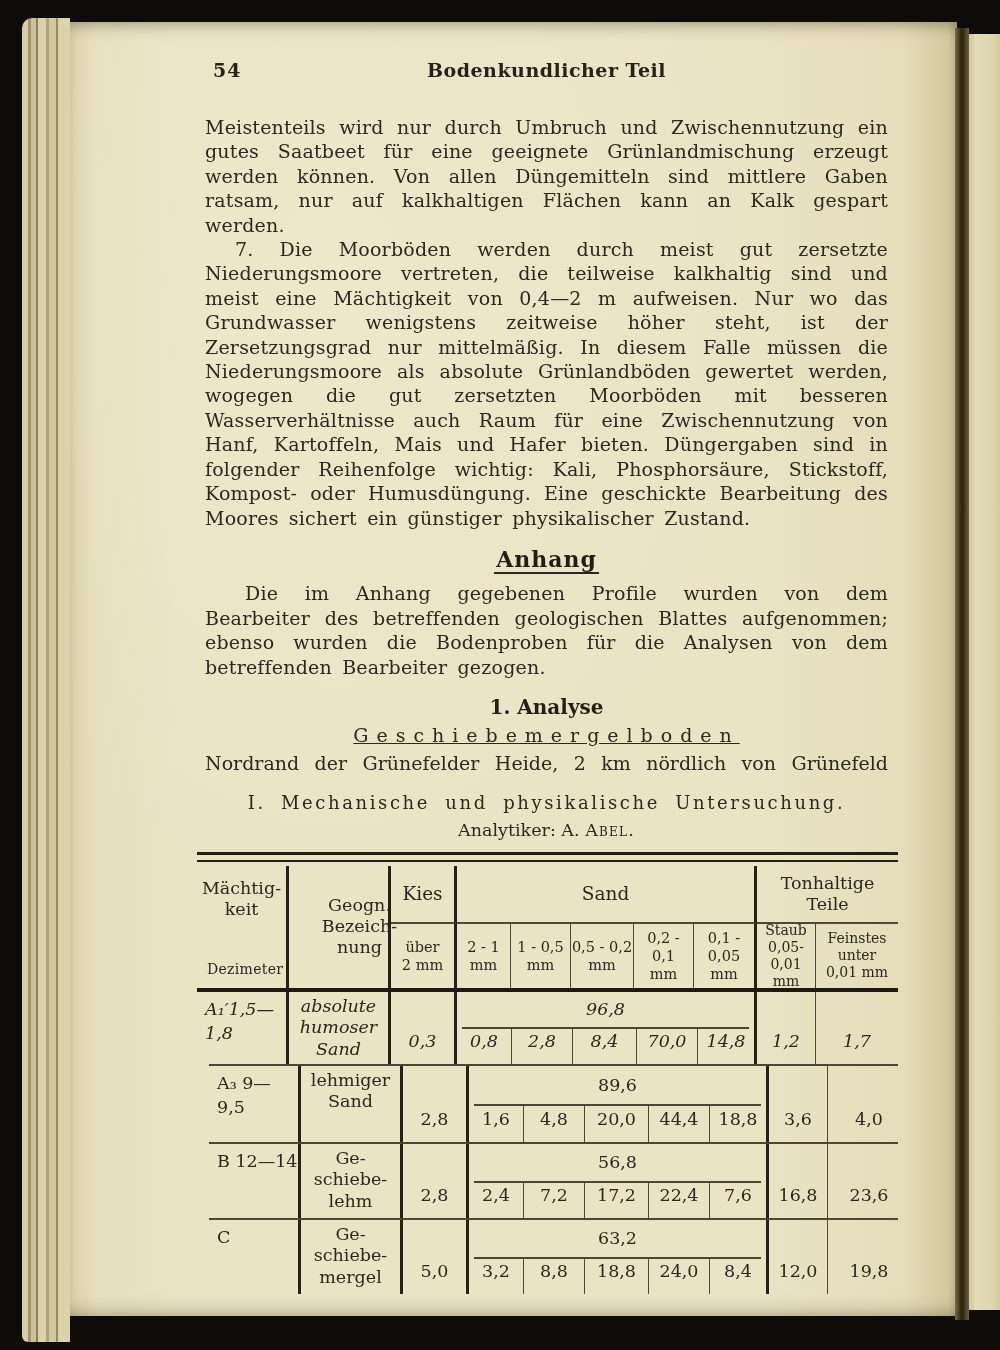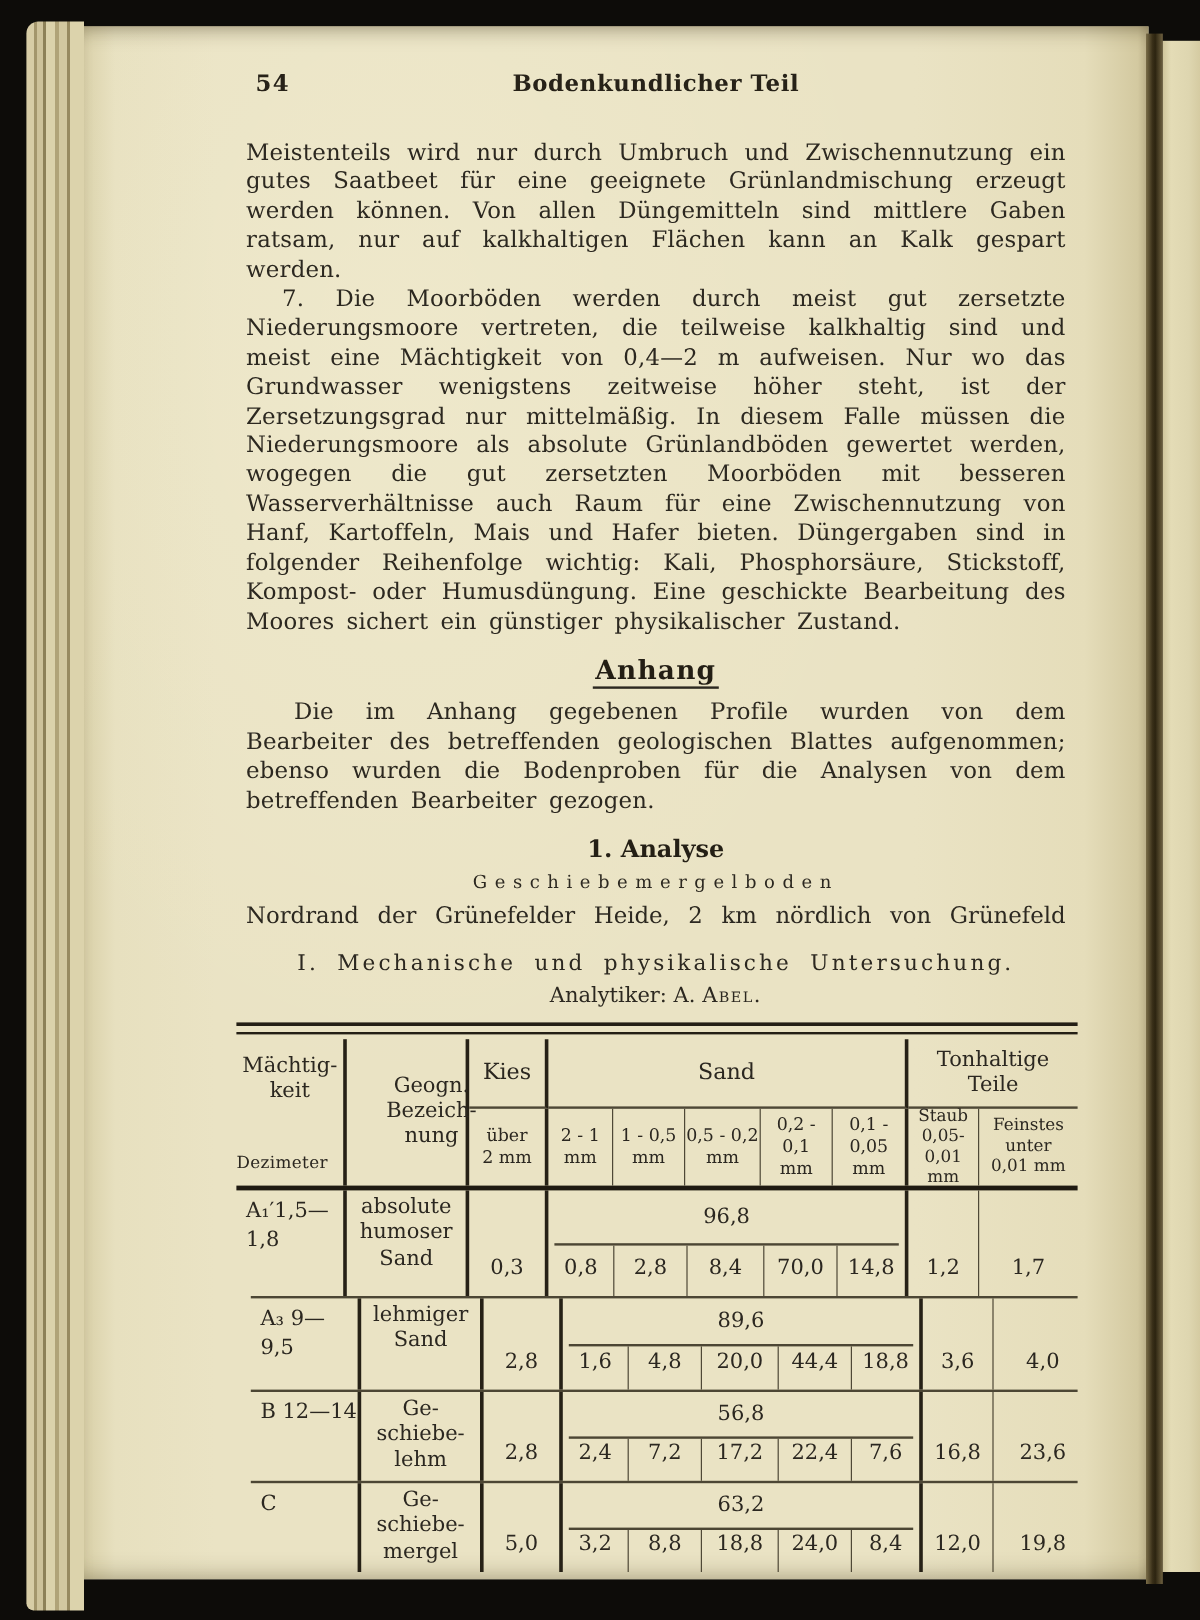--- a/index.html
+++ b/index.html
@@ -47,21 +47,21 @@
   }
   .p-intro{margin-top:29px;}
   .indent{text-indent:30px;}
   .indent2{text-indent:40px;}
   .h-anhang-wrap{text-align:center;margin-top:17px;margin-bottom:7px;}
   .h-anhang{
     display:inline-block;font-weight:bold;font-size:22px;letter-spacing:1px;
     color:#231e14;border-bottom:2px solid #2c2820;padding:0 2px 1px 2px;
   }
   .h-analyse{text-align:center;font-weight:bold;font-size:20px;margin-top:16px;color:#241f15;}
-  .soiltype{text-align:center;letter-spacing:.42em;margin-top:4px;font-size:15px;}
+  .soiltype{text-align:center;letter-spacing:.42em;margin-top:4px;font-size:19px;text-decoration:underline;}
   .location{
     text-align:justify;text-align-last:justify;word-spacing:4px;margin-top:3px;
   }
   .tcaption{margin-top:16px;text-align:center;}
   .tcap1{font-size:18px;letter-spacing:2.6px;word-spacing:7px;}
   .tcap2{font-size:17.5px;margin-top:2px;}
   .sc{font-variant:small-caps;letter-spacing:1.2px;}
   
   .atable{margin:10px 0 0 -8px;width:701px;font-size:17.5px;color:#2b2720;}
   .rule-double{height:5px;border-top:3px solid #241f15;border-bottom:2px solid #241f15;}
@@ -69,39 +69,39 @@
   .thead{
     display:grid;margin-top:4px;
     grid-template-columns:92px 102px 66px 54px 60px 63px 60px 63px 59px 82px;
     grid-template-rows:58px 64px;
   }
   .hc{display:flex;flex-direction:column;align-items:center;justify-content:center;text-align:center;line-height:21px;}
   .bR3{border-right:3px solid #262116;}
   .bR1{border-right:1px solid #4e4836;}
   .bB1{border-bottom:2px solid #4e4836;}
   .hc-maecht{grid-area:1/1/3/2;justify-content:flex-start;padding-top:12px;position:relative;}
-  .hc-maecht .unit{position:absolute;bottom:8px;left:0;font-size:14px;letter-spacing:.3px;}
+  .hc-maecht .unit{position:absolute;bottom:8px;left:10px;font-size:14px;letter-spacing:.3px;}
   .hc-geogn{grid-area:1/2/3/3;padding-left:42px;}
   .hc-kies{grid-area:1/3/2/4;font-size:18.5px;}
   .hs-kies{grid-area:2/3/3/4;}
   .hc-sand{grid-area:1/4/2/9;font-size:18.5px;}
   .hc-ton{grid-area:1/9/2/11;text-align:center;}
   .hs-s1{grid-area:2/4/3/5;}.hs-s2{grid-area:2/5/3/6;}.hs-s3{grid-area:2/6/3/7;}
   .hs-s4{grid-area:2/7/3/8;}.hs-s5{grid-area:2/8/3/9;}
   .hs-staub{grid-area:2/9/3/10;}
   .hs-fein{grid-area:2/10/3/11;}
   .hs{font-size:14.5px;line-height:18px;}
   .hs-staub,.hs-fein{font-size:14px;line-height:17px;}
   
   .trow{
     display:grid;
     grid-template-columns:92px 102px 66px 300px 59px 82px;
   }
   .trow.sep{border-top:2px solid #4c4634;margin-left:12px;}
-  .r1{height:88px;}.r2{height:76px;}.r3{height:74px;}.r4{height:74px;}
+  .r1{height:72px;font-style:italic;}.r2{height:76px;}.r3{height:74px;}.r4{height:74px;}
   .c{display:flex;}
   .c-maecht{align-items:flex-start;padding:5px 0 0 8px;}
   .c-geogn{flex-direction:column;align-items:center;justify-content:flex-start;padding-top:4px;text-align:center;line-height:21.5px;}
   .bottom-val{align-items:flex-end;justify-content:center;padding-bottom:11px;}
   .c-sand{flex-direction:column;}
   .c-sand .sum{flex:1.05;display:flex;align-items:center;justify-content:center;border-bottom:2px solid #4c4634;margin:0 5px;}
   .c-sand .vals{flex:1;display:flex;}
   .c-sand .v{display:flex;align-items:flex-end;justify-content:center;padding-bottom:11px;}
   .v.w1{width:54px;}.v.w2{width:60px;}.v.w3{width:63px;}.v.w4{width:60px;}.v.w5{flex:1;}
   .vsep{border-right:1px solid #4e4836;}

